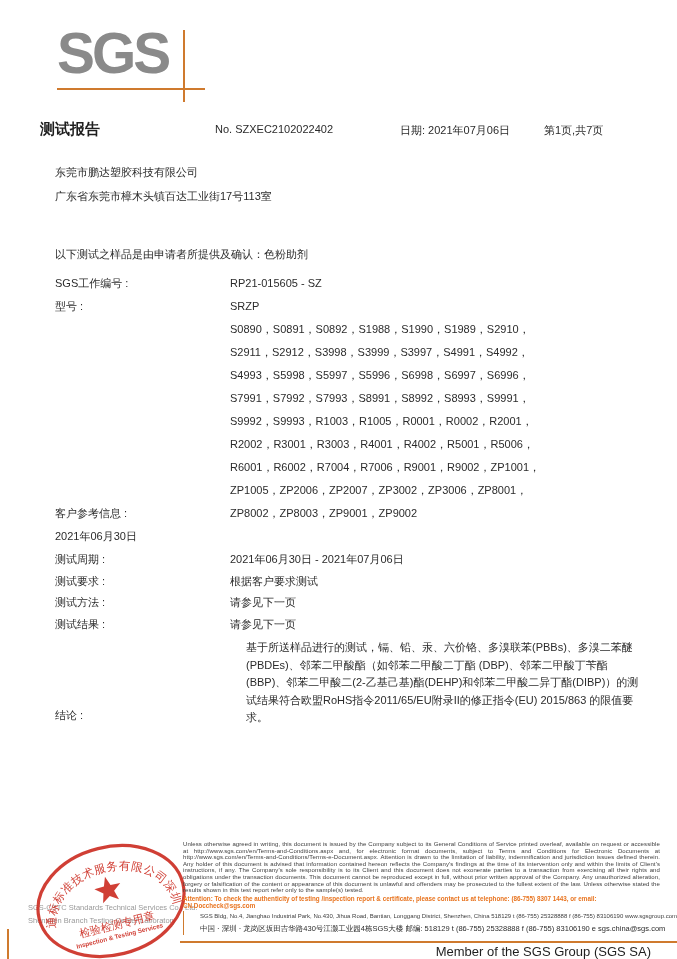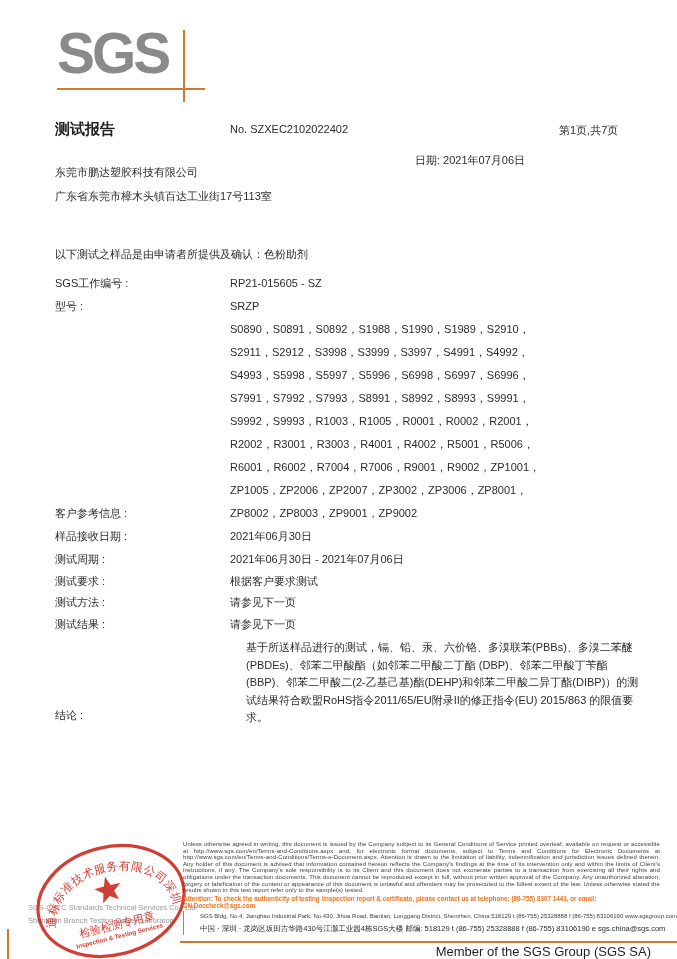--- a/index.html
+++ b/index.html
@@ -14,24 +14,24 @@
   .logo-wrap { position:absolute; left:55px; top:22px; width:180px; height:80px; }
   .logo-text {
     position:absolute; left:2px; top:0; font-size:58px; font-weight:bold;
     color:#8a8a8a; letter-spacing:-3px; transform:scaleX(0.98); transform-origin:left top;
     line-height:62px;
   }
   .logo-hline { position:absolute; left:2px; top:66px; width:148px; height:2px; background:#cf7a2e; }
   .logo-vline { position:absolute; left:128px; top:8px; width:2px; height:72px; background:#cf7a2e; }
 
   
-  .header-row { position:absolute; left:55px; top:120px; right:30px; height:22px; }
+  .header-row { position:absolute; left:40px; top:120px; right:30px; height:22px; }
   .doc-title { position:absolute; left:0; top:0; font-size:15px; font-weight:bold; color:#1e1e1e; }
   .report-no { position:absolute; left:175px; top:3px; font-size:11px;text-align:right; }
-  .report-date { position:absolute; left:360px; top:3px; font-size:11px;margin-top:30px; }
+  .report-date { position:absolute; left:360px; top:3px; font-size:11px; }
   .page-no { position:absolute; left:504px; top:3px; font-size:11px; }
 
   
   .applicant { position:absolute; left:55px; top:160px; font-size:11px; line-height:24px; }
 
   
   .intro { position:absolute; left:55px; top:247px; font-size:11px; }
 
   
   .fields { position:absolute; left:55px; top:272px; right:30px; font-size:11px; }
@@ -109,21 +109,20 @@
         <div class="ref-line">S4993，S5998，S5997，S5996，S6998，S6997，S6996，</div>
         <div class="ref-line">S7991，S7992，S7993，S8991，S8992，S8993，S9991，</div>
         <div class="ref-line">S9992，S9993，R1003，R1005，R0001，R0002，R2001，</div>
         <div class="ref-line">R2002，R3001，R3003，R4001，R4002，R5001，R5006，</div>
         <div class="ref-line">R6001，R6002，R7004，R7006，R9001，R9002，ZP1001，</div>
         <div class="ref-line">ZP1005，ZP2006，ZP2007，ZP3002，ZP3006，ZP8001，</div>
         <div class="ref-line">ZP8002，ZP8003，ZP9001，ZP9002</div>
       </div>
     </div>
     <div class="row">
-      <div class="label">样品接收日期 :</div>
       <div class="value">2021年06月30日</div>
     </div>
     <div class="row">
       <div class="label">测试周期 :</div>
       <div class="value">2021年06月30日 - 2021年07月06日</div>
     </div>
     <div class="row tight">
       <div class="label">测试要求 :</div>
       <div class="value">根据客户要求测试</div>
     </div>

